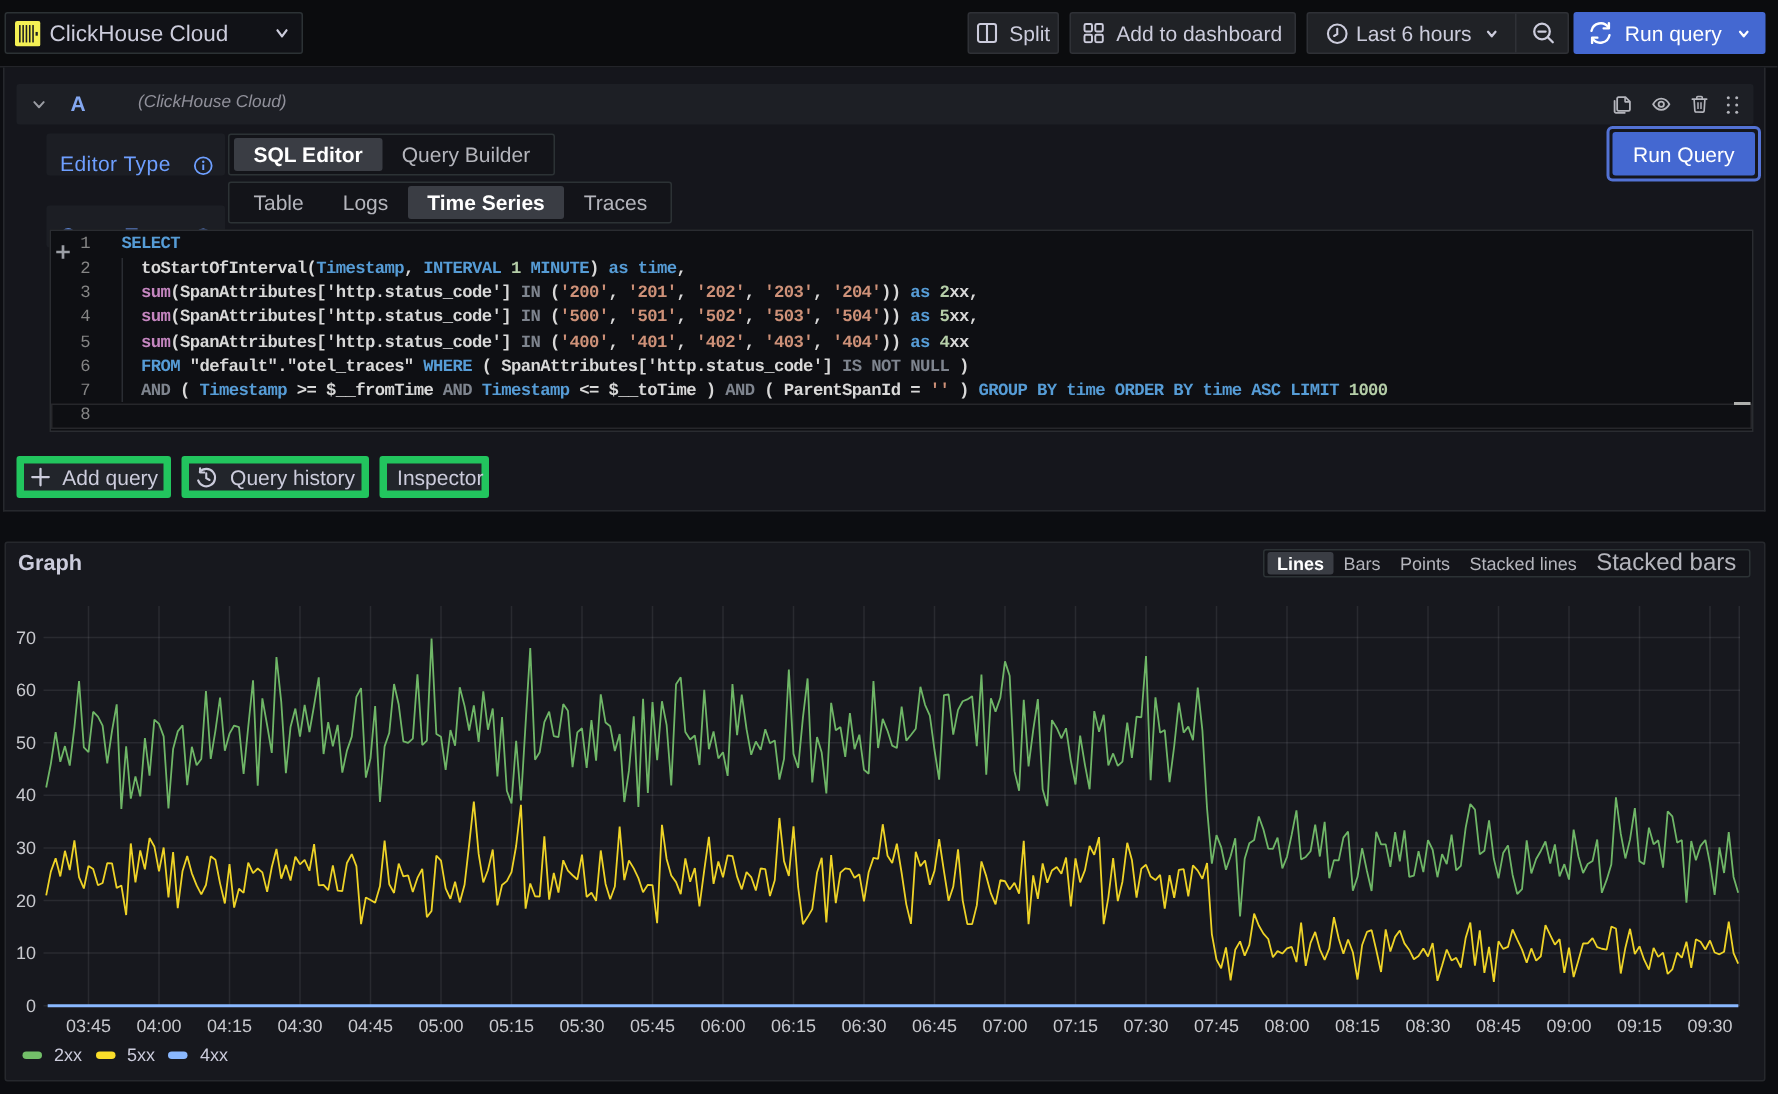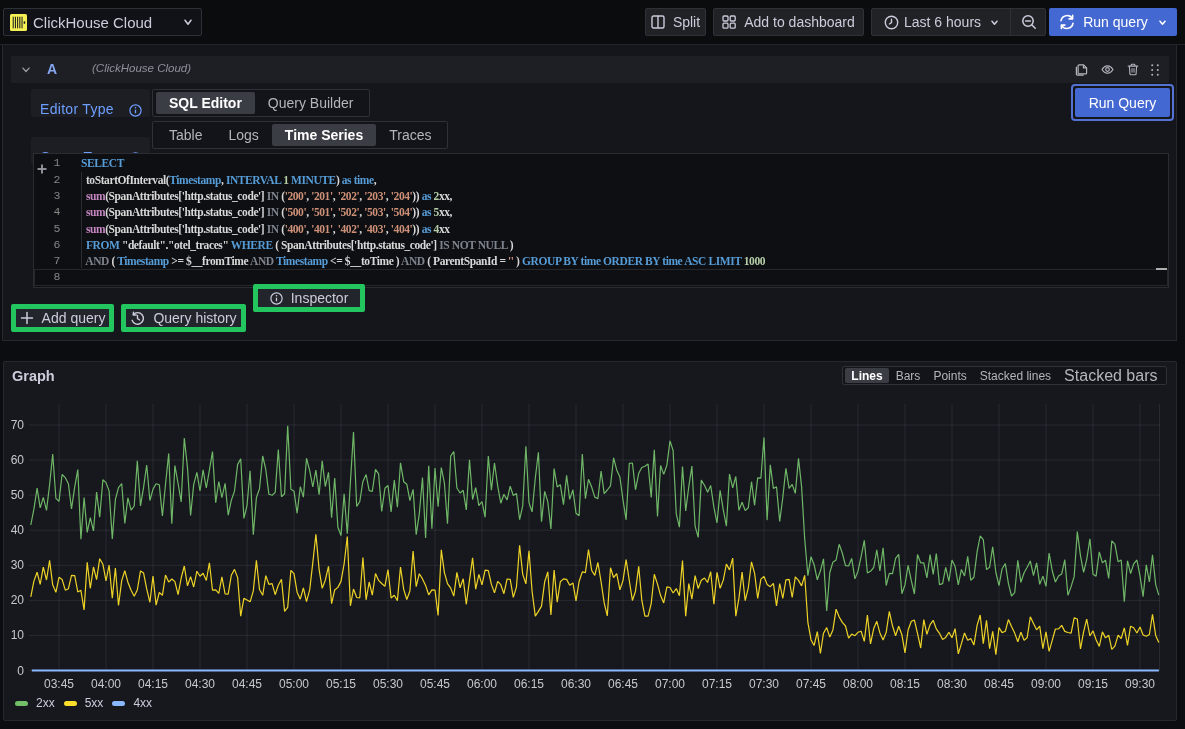--- a/index.html
+++ b/index.html
@@ -16,21 +16,21 @@
    display:flex; align-items:flex-end; color:#6E9FFF; font-size:14px; font-weight:400; letter-spacing:0.3px; padding-left:9px; gap:0; }
 .radiogrp { position:absolute; height:28px; border:1px solid #2c3235; border-radius:2px; background:#131419;
    display:flex; align-items:center; padding:0 3px; }
 .ritem { height:22px; display:flex; align-items:center; justify-content:center; border-radius:2px;
    color:#b4b5bc; font-size:14px; font-weight:500; padding:0 13px; }
 .ritem.sel { background:#3a3d44; color:#ffffff; font-weight:600; }
 #editor { position:absolute; left:33px; top:153px; width:1136px; height:135px; background:#0e0f13; border:1px solid #2a2c31; }
 .gut { position:absolute; left:33px; width:27px; height:16.28px; line-height:16.28px; text-align:right;
    font-family:"Liberation Mono",monospace; font-size:11.5px; font-weight:400; letter-spacing:-0.41px; color:#858585; }
 .cl { position:absolute; left:81px; height:16.28px; line-height:16.28px; white-space:pre;
-   font-family:Liberation Serif, serif; font-size:11.5px; font-weight:700; letter-spacing:-0.41px; color:#D8D8D8; }
+   font-family:Liberation Mono, monospace; font-size:11.5px; font-weight:700; letter-spacing:-0.41px; color:#D8D8D8; }
 .cl .k { color:#569CD6; } .cl .d { color:#D8D8D8; } .cl .n { color:#B5CEA8; }
 .cl .s { color:#CE9178; } .cl .f { color:#C586C0; } .cl .g { color:#7E848E; }
 #gpanel { position:absolute; left:3px; top:361px; width:1174px; height:360px; background:#17181e;
    border:1px solid #26282d; border-radius:2px; }
 .glabel { font-size:12px; color:#ccccdc; }
 .sw { width:13px; height:5px; border-radius:2.5px; display:inline-block; }
 </style></head>
 <body>
 <div id="topbar">
   <div class="abs row" style="left:3px;top:8px;width:199px;height:28px;background:#111217;border:1px solid #2c3235;border-radius:2px;padding:0 8px 0 6px;">
@@ -217,21 +217,21 @@
     <span>Add query</span>
   </div>
 <div class="btn qbtn" style="left:121px;top:304px;width:125px;">
     <svg width="15" height="15" viewBox="0 0 15 15" fill="none">
       <path d="M3.2 3.6 A5.8 5.8 0 1 1 2.1 9.3" stroke="#ccccdc" stroke-width="1.4" fill="none" stroke-linecap="round"></path>
       <path d="M3.4 1.2 V4 H6.2" stroke="#ccccdc" stroke-width="1.4" fill="none" stroke-linecap="round" stroke-linejoin="round"></path>
       <path d="M7.5 4.5 V7.7 L9.7 9" stroke="#ccccdc" stroke-width="1.4" stroke-linecap="round"></path>
     </svg>
     <span>Query history</span>
   </div>
-<div class="btn qbtn" style="left:253px;top:284px;width:112px;">
+<div class="btn qbtn" style="left:253px;top:304px;width:73px;">
     <svg width="13" height="13" viewBox="0 0 13 13" fill="none">
       <circle cx="6.5" cy="6.5" r="5.6" stroke="#ccccdc" stroke-width="1.2"></circle>
       <line x1="6.5" y1="5.7" x2="6.5" y2="9.3" stroke="#ccccdc" stroke-width="1.3"></line>
       <circle cx="6.5" cy="3.8" r="0.8" fill="#ccccdc"></circle>
     </svg>
     <span>Inspector</span>
   </div>
 
 <div id="gpanel"></div>
 <div class="abs" style="left:12px;top:368px;color:#ccccdc;font-size:14.5px;font-weight:600;">Graph</div>

